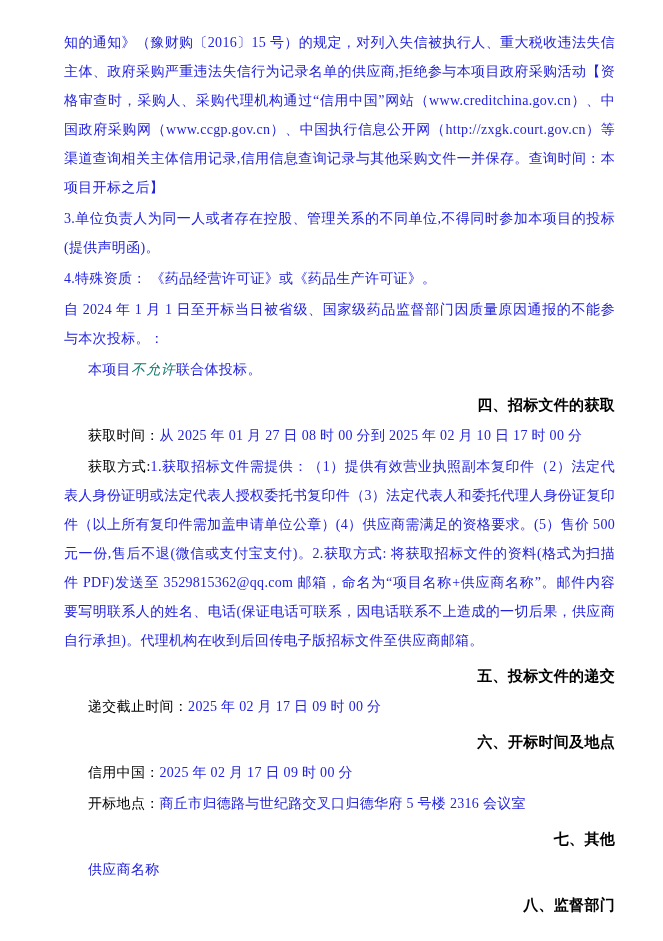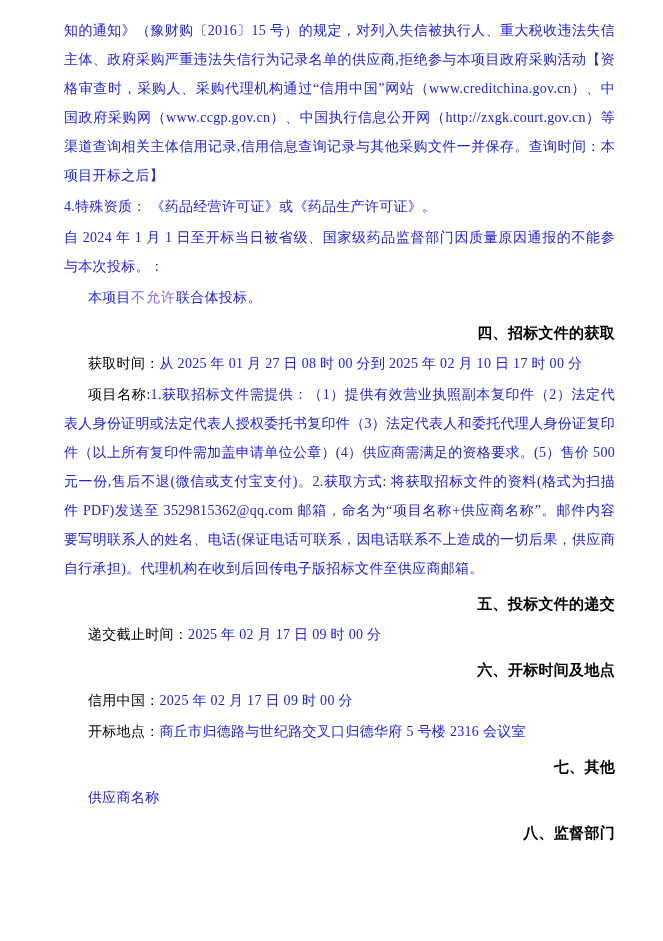--- a/index.html
+++ b/index.html
@@ -9,69 +9,71 @@
   }
   body {
     width: 663px;
     height: 941px;
     overflow: hidden;
   }
   .doc {
     box-sizing: border-box;
     width: 663px;
     height: 941px;
-    padding: 16px 48px 0 64px;
+    padding: 28px 48px 0 64px;
     font-family: "Liberation Serif", "DejaVu Serif", serif;
     font-size: 14px;
     line-height: 29px;
     color: #2222dd;
     letter-spacing: 0.3px;
   }
   .doc p {
     margin: 0 0 2px 0;
     text-align: justify;
   }
   .doc p.left { text-align: left; }
   .ind { text-indent: 24px; }
   .blue { color: #2222dd; }
   .ink  { color: #000000; margin-top: 32px; }
   .em-it {
-    color: #8b5cf6;
+    font-style: italic;
+    color: #0f766e;
     letter-spacing: 1px;
   }
   .sec-heading {
     font-size: 15px;
     font-weight: bold;
     color: #000000;
     margin: 6px 0 2px 0;
     padding-left: 8px;
     line-height: 29px;
     text-align: right;
     font-family: "Liberation Sans", "DejaVu Sans", sans-serif;
   }
 </style>
 </head>
 <body>
 
 <div class="doc">
 
   <p><span class="blue">知的通知》（豫财购〔2016〕15 号）的规定，对列入失信被执行人、重大税收违法失信主体、政府采购严重违法失信行为记录名单的供应商,拒绝参与本项目政府采购活动【资格审查时，采购人、采购代理机构通过“信用中国”网站（www.creditchina.gov.cn）、中国政府采购网（www.ccgp.gov.cn）、中国执行信息公开网（http://zxgk.court.gov.cn）等渠道查询相关主体信用记录,信用信息查询记录与其他采购文件一并保存。查询时间：本项目开标之后】</span></p>
 
+  <p><span class="blue">3.单位负责人为同一人或者存在控股、管理关系的不同单位,不得同时参加本项目的投标(提供声明函)。</span></p>
 
   <p><span class="blue">4.特殊资质： 《药品经营许可证》或《药品生产许可证》。</span></p>
 
   <p><span class="blue">自 2024 年 1 月 1 日至开标当日被省级、国家级药品监督部门因质量原因通报的不能参与本次投标。：</span></p>
 
   <p class="ind left"><span class="blue">本项目</span><span class="em-it">不允许</span><span class="blue">联合体投标。</span></p>
 
   <div class="sec-heading">四、招标文件的获取</div>
 
   <p class="ind left"><span class="ink">获取时间：</span><span class="blue">从 2025 年 01 月 27 日 08 时 00 分到 2025 年 02 月 10 日 17 时 00 分</span></p>
 
-  <p class="ind"><span class="ink">项目名称:</span><span class="blue">1.获取招标文件需提供：（1）提供有效营业执照副本复印件（2）法定代表人身份证明或法定代表人授权委托书复印件（3）法定代表人和委托代理人身份证复印件（以上所有复印件需加盖申请单位公章）(4）供应商需满足的资格要求。(5）售价 500 元一份,售后不退(微信或支付宝支付)。2.获取方式: 将获取招标文件的资料(格式为扫描件 PDF)发送至 3529815362@qq.com 邮箱，命名为“项目名称+供应商名称”。邮件内容要写明联系人的姓名、电话(保证电话可联系，因电话联系不上造成的一切后果，供应商自行承担)。代理机构在收到后回传电子版招标文件至供应商邮箱。</span></p>
+  <p class="ind"><span class="ink">获取方式:</span><span class="blue">1.获取招标文件需提供：（1）提供有效营业执照副本复印件（2）法定代表人身份证明或法定代表人授权委托书复印件（3）法定代表人和委托代理人身份证复印件（以上所有复印件需加盖申请单位公章）(4）供应商需满足的资格要求。(5）售价 500 元一份,售后不退(微信或支付宝支付)。2.获取方式: 将获取招标文件的资料(格式为扫描件 PDF)发送至 3529815362@qq.com 邮箱，命名为“项目名称+供应商名称”。邮件内容要写明联系人的姓名、电话(保证电话可联系，因电话联系不上造成的一切后果，供应商自行承担)。代理机构在收到后回传电子版招标文件至供应商邮箱。</span></p>
 
   <div class="sec-heading">五、投标文件的递交</div>
 
   <p class="ind left"><span class="ink">递交截止时间：</span><span class="blue">2025 年 02 月 17 日 09 时 00 分</span></p>
 
 
   <div class="sec-heading">六、开标时间及地点</div>
 
   <p class="ind left"><span class="ink">信用中国：</span><span class="blue">2025 年 02 月 17 日 09 时 00 分</span></p>
 

